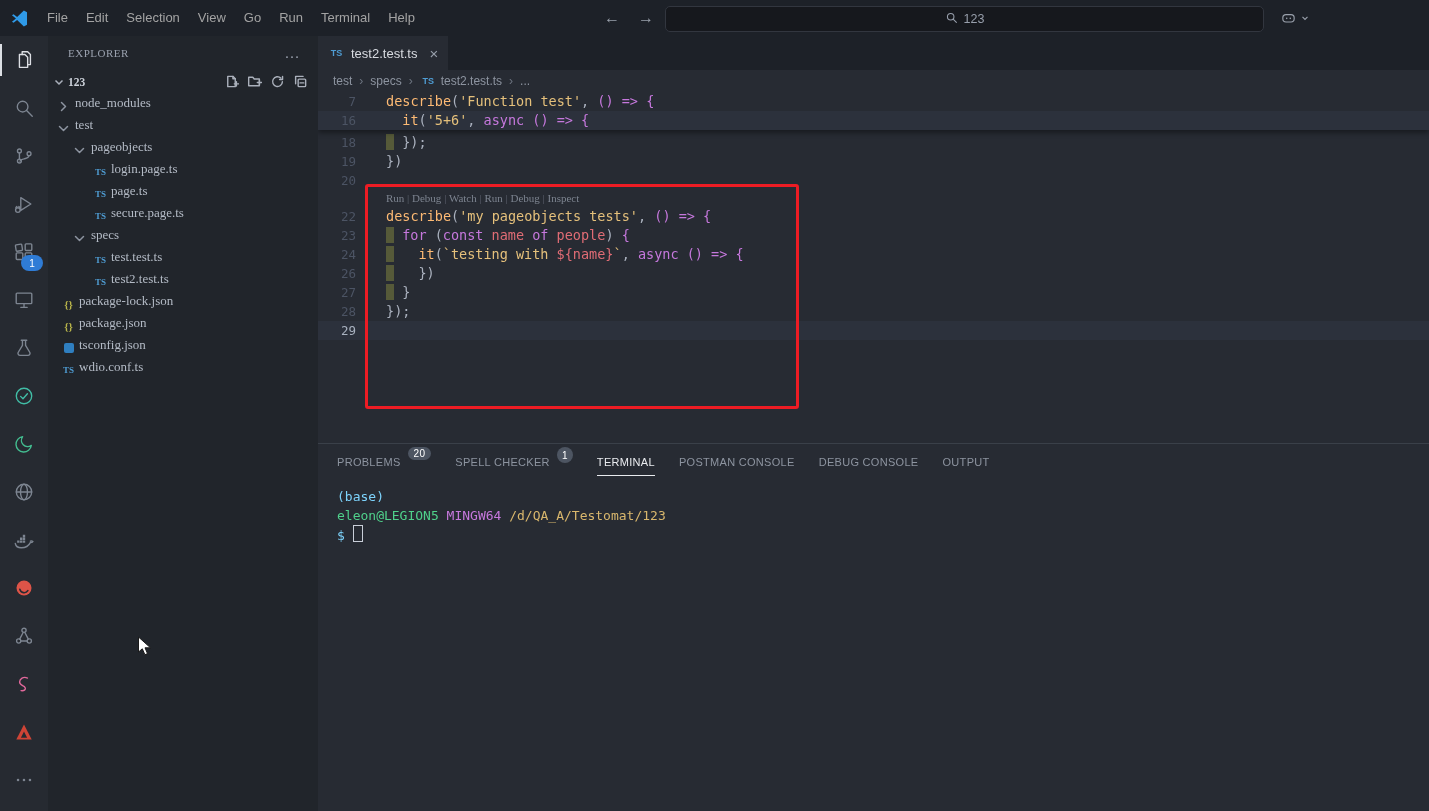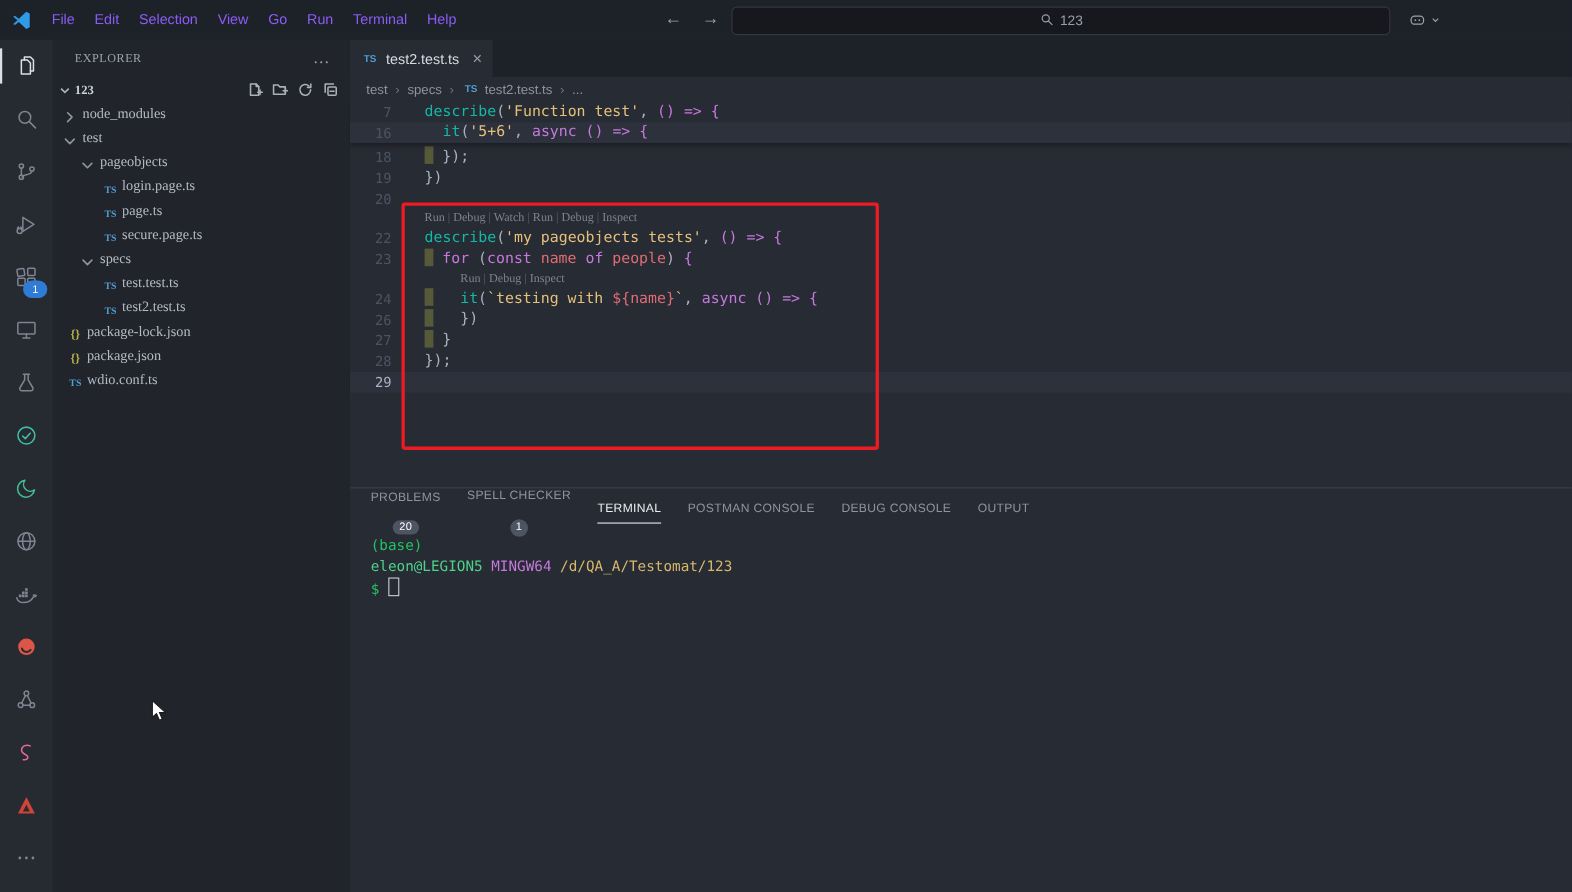--- a/index.html
+++ b/index.html
@@ -4,21 +4,21 @@
 <style>
   html,body{margin:0;padding:0;}
   body{width:1429px;height:811px;position:relative;overflow:hidden;background:#272b33;
        font-family:"Liberation Sans",sans-serif;}
 
   
   .titlebar{position:absolute;left:0;right:0;top:0;height:36px;background:#1d2128;
             display:flex;align-items:center;z-index:6;}
   .logo{width:38px;display:flex;justify-content:center;align-items:center;}
   .menubar{display:flex;height:100%;align-items:center;}
-  .menu-item{padding:0 9px;font-size:13px;color:#8b5cf6;line-height:36px;cursor:default;}
+  .menu-item{padding:0 9px;font-size:13px;color:#a3a3a3;line-height:36px;cursor:default;}
   .nav-group{position:absolute;left:604px;top:0;height:36px;display:flex;align-items:center;
              gap:18px;color:#9aa1ac;font-size:16px;}
   .search-box{position:absolute;left:665px;top:6px;width:597px;height:24px;background:#16181d;
               border:1px solid #32363f;border-radius:5px;display:flex;align-items:center;
               justify-content:center;gap:6px;color:#979eab;font-size:12.5px;}
   .tb-right{position:absolute;left:1280px;top:0;height:36px;display:flex;align-items:center;
             gap:3px;color:#9aa1ac;}
 
   
   .activitybar{position:absolute;top:36px;bottom:0;left:0;width:48px;background:#262a31;
@@ -67,40 +67,40 @@
   .sticky{position:relative;z-index:2;box-shadow:0 3px 5px rgba(0,0,0,.38);margin-bottom:3px;background:#272b33;}
   .row{display:flex;height:19px;line-height:19px;font-family:"DejaVu Sans Mono","Liberation Mono",monospace;
        font-size:13.5px;}
   .row.hl,.row.current{background:#2c313c;}
   .gutter{flex:none;width:38px;text-align:right;color:#4c5464;font-size:12.5px;}
   .gutter.cur{color:#a9b2c0;}
   .code{white-space:pre;padding-left:30px;color:#abb2bf;}
   .row.codelens{height:17px;line-height:17px;font-family:Liberation Serif, serif;font-size:11px;color:#7c838f;}
   .cl-link{color:#7c838f;cursor:pointer;}
   .cl-sep{color:#5b616c;white-space:pre;}
-  .tk-kw{color:#c678dd}.tk-fn{color:#14b8a6}.tk-str{color:#e5c07b}.tk-var{color:#e06c75}
+  .tk-kw{color:#c678dd}.tk-fn{color:#fdba74}.tk-str{color:#e5c07b}.tk-var{color:#e06c75}
   .tk-pn{color:#abb2bf}.tk-cm{color:#7f848e;font-style:italic}
   .tk-dO,.tk-dP{display:inline-block;width:8px;height:16px;vertical-align:-3px;}
   .tk-dO{background:#565a39}.tk-dP{background:#9c4f63}
 
   .annotation{position:absolute;left:47px;top:92px;width:428px;height:219px;border:3px solid #ed1c24;
               border-radius:3px;z-index:3;pointer-events:none;}
 
   
   .panel{position:absolute;left:318px;right:0;top:443px;bottom:0;background:#272b33;border-top:1px solid #3a4049;}
   .panel-tabs{height:35px;display:flex;align-items:center;gap:24px;padding-left:19px;}
-  .p-tab{display:flex;align-items:center;gap:7px;font-size:11px;letter-spacing:.3px;color:#8d94a0;cursor:default;flex-direction:column;}
+  .p-tab{display:flex;align-items:flex-start;gap:7px;font-size:11px;letter-spacing:.3px;color:#8d94a0;cursor:default;}
   .p-label{padding:9px 0 8px;}
   .p-tab.active .p-label{color:#e9ebef;border-bottom:1px solid #e9ebef;padding-bottom:7px;}
   .badge{background:#4d5562;color:#fff;font-size:10px;}
   .badge.pill{border-radius:9px;padding:1px 6px;}
   .badge.round{width:16px;height:16px;border-radius:50%;display:flex;align-items:center;justify-content:center;padding:0;}
   .terminal{padding:8px 0 0 19px;font-family:"DejaVu Sans Mono","Liberation Mono",monospace;
             font-size:13px;line-height:19px;}
-  .t-fg{color:#22c55e}.t-green{color:#4fd18b}.t-purple{color:#c678dd}.t-yellow{color:#d9b76d}
+  .t-fg{color:#7dd3fc}.t-green{color:#4fd18b}.t-purple{color:#c678dd}.t-yellow{color:#d9b76d}
   .t-cursor{display:inline-block;width:8px;height:15px;border:1px solid #c9cfd9;vertical-align:-2px;}
 
   .mouse-cursor{position:absolute;left:137px;top:636px;z-index:9;pointer-events:none;}
 </style>
 </head>
 <body>
 
 <div class="titlebar">
   <div class="logo">
     <svg width="19" height="19" viewBox="0 0 24 24">
@@ -395,20 +395,27 @@
           <span class="fi-json">{}</span>
         </span>
         <span class="tree-label">package-lock.json</span>
       </div>
       <div class="tree-row" style="padding-left: 8px;">
         <span class="tw-space"></span>
         <span class="ficon">
           <span class="fi-json">{}</span>
         </span>
         <span class="tree-label">package.json</span>
+      </div>
+      <div class="tree-row" style="padding-left: 8px;">
+        <span class="tw-space"></span>
+        <span class="ficon">
+          <span class="fi-tsc"></span>
+        </span>
+        <span class="tree-label">tsconfig.json</span>
       </div>
       <div class="tree-row" style="padding-left: 8px;">
         <span class="tw-space"></span>
         <span class="ficon">
           <span class="fi-ts">TS</span>
         </span>
         <span class="tree-label">wdio.conf.ts</span>
       </div>
     </div>
 </div>
@@ -473,24 +480,20 @@
         <span class="code" style="padding-left: 30px;"><span class="cl-link">Run</span><span class="cl-sep"> | </span><span class="cl-link">Debug</span><span class="cl-sep"> | </span><span class="cl-link">Watch</span><span class="cl-sep"> | </span><span class="cl-link">Run</span><span class="cl-sep"> | </span><span class="cl-link">Debug</span><span class="cl-sep"> | </span><span class="cl-link">Inspect</span></span>
       </div>
       <div class="row">
         <span class="gutter">22</span>
         <span class="code"><span class="tk-fn">describe</span><span class="tk-pn">(</span><span class="tk-str">'my pageobjects tests'</span><span class="tk-pn">, </span><span class="tk-kw">() =&gt; {</span></span>
       </div>
       <div class="row">
         <span class="gutter">23</span>
         <span class="code"><span class="tk-dO"></span><span class="tk-pn"> </span><span class="tk-kw">for </span><span class="tk-pn">(</span><span class="tk-kw">const </span><span class="tk-var">name</span><span class="tk-kw"> of </span><span class="tk-var">people</span><span class="tk-pn">) </span><span class="tk-kw">{</span></span>
       </div>
-      <div class="row codelens">
-        <span class="gutter"></span>
-        <span class="code" style="padding-left: 62.52px;"><span class="cl-link">Run</span><span class="cl-sep"> | </span><span class="cl-link">Debug</span><span class="cl-sep"> | </span><span class="cl-link">Inspect</span></span>
-      </div>
       <div class="row">
         <span class="gutter">24</span>
         <span class="code"><span class="tk-dO"></span><span class="tk-pn">   </span><span class="tk-fn">it</span><span class="tk-pn">(</span><span class="tk-str">`testing with </span><span class="tk-var">${name}</span><span class="tk-str">`</span><span class="tk-pn">, </span><span class="tk-kw">async () =&gt; {</span></span>
       </div>
       <div class="row">
         <span class="gutter">26</span>
         <span class="code"><span class="tk-dO"></span><span class="tk-pn">   </span><span class="tk-pn">})</span></span>
       </div>
       <div class="row">
         <span class="gutter">27</span>

